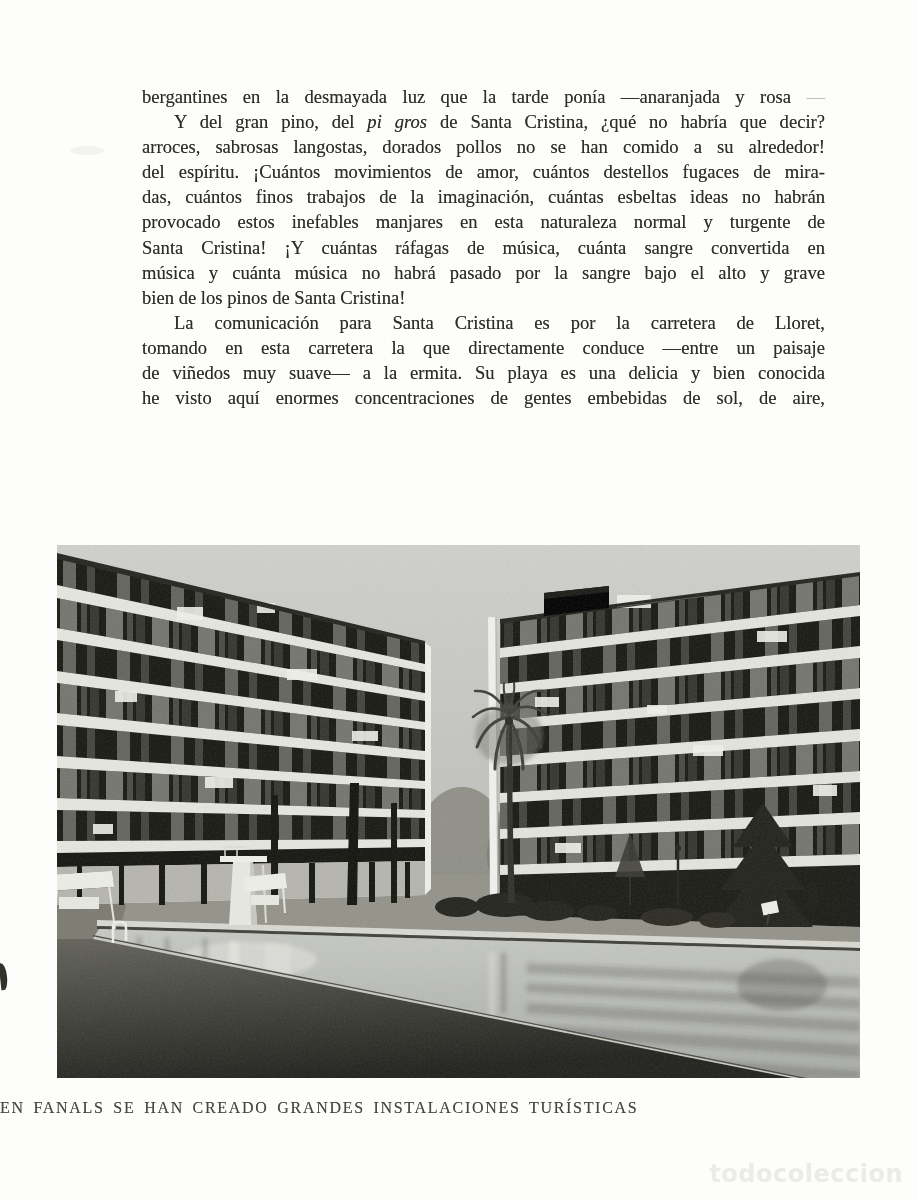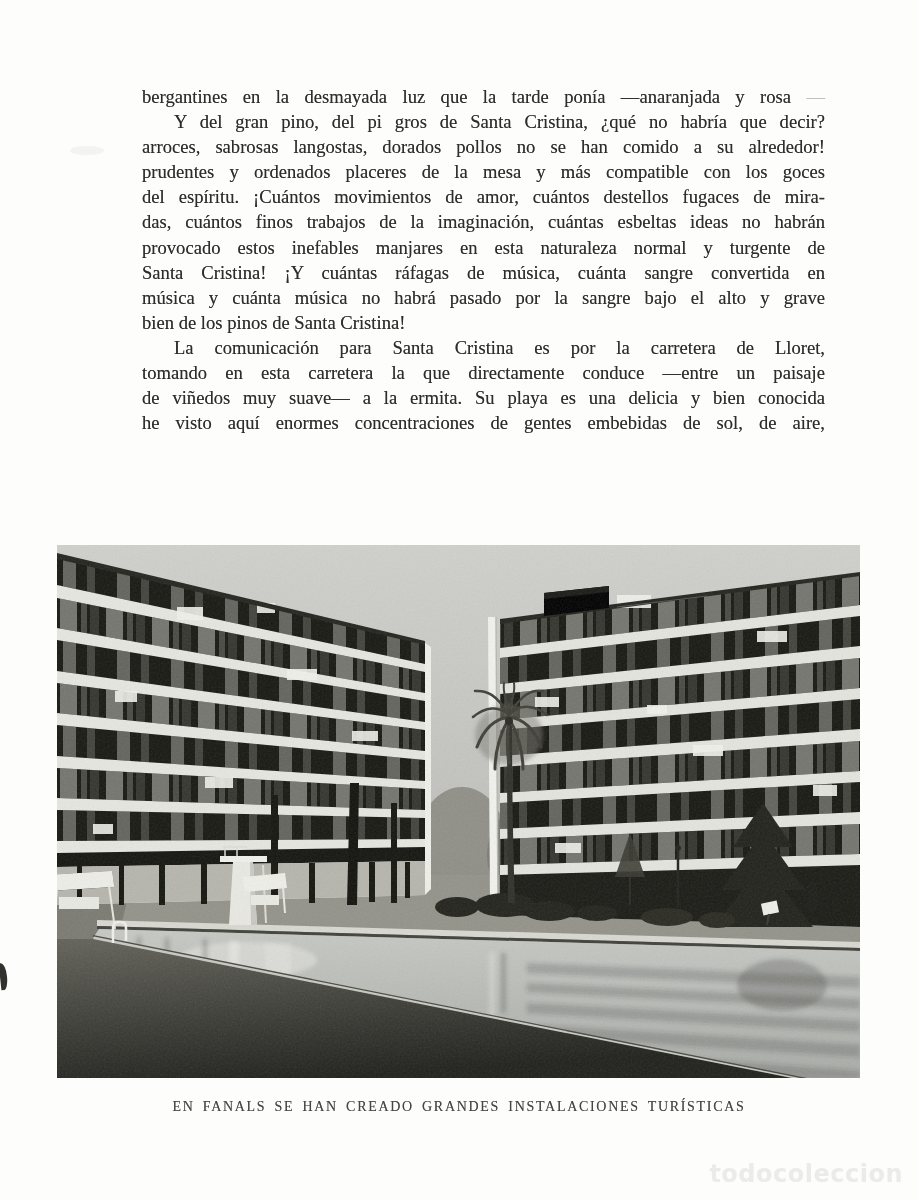--- a/index.html
+++ b/index.html
@@ -4,28 +4,28 @@
 <style>
   html,body{margin:0;padding:0;background:#ffffff;}
   .page{position:relative;width:918px;height:1200px;background:#fdfdfc;overflow:hidden;
         font-family:"Liberation Serif","DejaVu Serif",serif;}
   
   .text-block{position:absolute;left:102px;top:84px;width:683px;color:#2d2d2b;
               font-size:18.6px;line-height:25.1px;text-shadow:0 0 .4px rgba(40,40,40,.55);margin-left:40px;}
   .tline{text-align:justify;text-align-last:justify;}
   .tline.tlast{text-align-last:left;}
   .tline.indent{text-indent:32px;}
-  .it{}
+  .it{font-style:italic;}
   .faint{color:#bdbdb8;text-shadow:none;}
   
   .photo{position:absolute;left:57px;top:545px;width:803px;height:533px;margin:0;}
   .photo svg{display:block;}
   
-  .caption{position:absolute;top:1099px;left:0;width:918px;text-align:center;
-           font-size:14px;letter-spacing:1.7px;word-spacing:3px;color:#474742;
+  .caption{position:absolute;top:1099px;left:0;width:918px;text-align:left;
+           font-size:16px;letter-spacing:1.7px;word-spacing:3px;color:#474742;
            text-shadow:0 0 .4px rgba(60,60,55,.5);}
   
   .watermark{position:absolute;top:1160px;right:15px;font-family:"DejaVu Sans",sans-serif;
              font-weight:bold;font-size:24px;color:#ebebea;letter-spacing:.5px;}
   
   .smudge{position:absolute;left:70px;top:146px;width:34px;height:9px;background:#f3f3f1;
           border-radius:50%;}
   .edge-mark{position:absolute;left:0;top:963px;width:7px;height:27px;background:#32322d;
              border-radius:0 70% 60% 0 / 0 50% 50% 0;transform:rotate(-6deg);}
 </style>
@@ -33,21 +33,20 @@
 <body>
 
 <div class="page">
 
   <div class="smudge"></div>
 
   <div class="text-block">
       <div class="tline"><span>bergantines en la desmayada luz que la tarde ponía —anaranjada y rosa</span><span class="faint"> —</span></div>
       <div class="tline indent"><span>Y del gran pino, del </span><span class="it">pi gros</span><span> de Santa Cristina, ¿qué no habría que decir?</span></div>
       <div class="tline"><span>arroces, sabrosas langostas, dorados pollos no se han comido a su alrededor!</span></div>
-      <div class="tline"><span>prudentes y ordenados placeres de la mesa y más compatible con los goces</span></div>
       <div class="tline"><span>del espíritu. ¡Cuántos movimientos de amor, cuántos destellos fugaces de mira-</span></div>
       <div class="tline"><span>das, cuántos finos trabajos de la imaginación, cuántas esbeltas ideas no habrán</span></div>
       <div class="tline"><span>provocado estos inefables manjares en esta naturaleza normal y turgente de</span></div>
       <div class="tline"><span>Santa Cristina! ¡Y cuántas ráfagas de música, cuánta sangre convertida en</span></div>
       <div class="tline"><span>música y cuánta música no habrá pasado por la sangre bajo el alto y grave</span></div>
       <div class="tline tlast"><span>bien de los pinos de Santa Cristina!</span></div>
       <div class="tline indent"><span>La comunicación para Santa Cristina es por la carretera de Lloret,</span></div>
       <div class="tline"><span>tomando en esta carretera la que directamente conduce —entre un paisaje</span></div>
       <div class="tline"><span>de viñedos muy suave— a la ermita. Su playa es una delicia y bien conocida</span></div>
       <div class="tline"><span>he visto aquí enormes concentraciones de gentes embebidas de sol, de aire,</span></div>

